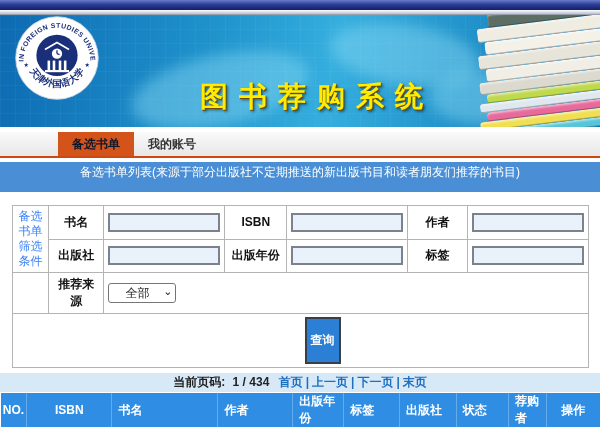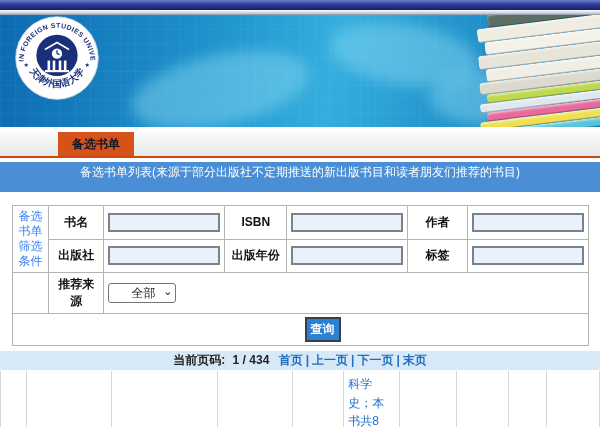--- a/index.html
+++ b/index.html
@@ -55,24 +55,24 @@
   
   .form-wrap { margin:13px 11px 0 12px; }
   table.filter { width:100%; border-collapse:collapse; }
   table.filter td { border:1px solid #b4b4b4; padding:3px 4px; height:21px; }
   td.group-label { width:38px; color:#3b82f6; text-align:center; line-height:1.25; font-size:12px; }
   td.flabel { width:60px; text-align:center; font-weight:bold; color:#111; }
   td.finput { width:115px; }
   td.flabel2 { width:65px; text-align:center; font-weight:bold; color:#111; }
   .tinput { width:112px; height:19px; background:#e9f1fb; border:2px solid #7c828c; display:block; }
   .selectbox { width:68px; height:20px; border:1px solid #767676; border-radius:3px; background:#fff;
-    display:inline-flex; align-items:center; justify-content:space-between; padding:0 3px 0 22px; cursor:pointer; }
+    display:inline-flex; align-items:center; justify-content:space-between; padding:0 3px 0 16px; cursor:pointer; }
   .selectbox .chev { font-size:11px; color:#222; line-height:1; transform:translateY(-2px); }
   td.btnrow { text-align:center; height:27px; }
-  .search-btn { background:#2b7fd4; color:#fff; border:2px solid #3a3f45; padding:2px 4px;
+  .search-btn { background:#2b7fd4; color:#fff; border:2px solid #3a3f45; padding:13px 4px;
     font-size:12px; font-weight:bold; cursor:pointer;margin-left:44px; }
 
   
   .pager { margin-top:5px; height:19px; line-height:19px; background:#d7e8f7; text-align:center; color:#222; font-weight:bold; }
   .pager .lnk { color:#1f6fc0; cursor:pointer;margin-top:36px; }
   .pager .sep { color:#1f6fc0; margin:0 3px; }
   .pager .pages { margin:0 6px 0 4px; }
 
   
   table.results { width:100%; border-collapse:collapse; margin-top:1px; table-layout:fixed; }
@@ -115,39 +115,41 @@
     <rect x="39" y="53" width="3" height="11" fill="#ffffff"></rect>
     <rect x="45" y="53" width="3" height="11" fill="#ffffff"></rect>
     <rect x="52" y="53" width="3" height="11" fill="#ffffff"></rect>
     <rect x="58" y="53" width="3" height="11" fill="#ffffff"></rect>
     <rect x="36" y="64" width="28" height="2.5" fill="#ffffff"></rect>
     <text font-size="11" font-weight="bold" fill="#1a2f7a" font-family="serif">
       <textPath href="#arcBot" startOffset="50%" text-anchor="middle">天津外国语大学</textPath>
     </text>
   </svg>
 
+  <div class="t2">图书荐购系统</div>
 
   <div class="books">
     <div class="bk1"></div>
       <div class="bk2"></div>
       <div class="bk3"></div>
       <div class="bk4"></div>
     <div class="bk5"></div>
       <div class="bk6"></div>
       <div class="bk7"></div>
       <div class="bk8"></div>
     <div class="bk9"></div>
       <div class="bk10"></div>
       <div class="bk11"></div>
   </div>
 </div>
 
 <div class="navgap"></div>
 <div class="nav">
   <div class="item active">备选书单</div>
+  <div class="item">我的账号</div>
 </div>
 <div class="orange-line"></div>
 <div class="bluebar-gap"></div>
 <div class="bluebar">备选书单列表(来源于部分出版社不定期推送的新出版书目和读者朋友们推荐的书目)</div>
 
 <div class="form-wrap">
   <table class="filter">
     <tbody>
         <tr>
       <td class="group-label" rowspan="2">备选书单筛选条件</td>
@@ -210,20 +212,32 @@
       <col style="width:17.7%">
       <col style="width:12.5%">
     <col style="width:8.5%">
       <col style="width:9.3%">
       <col style="width:9.5%">
       <col style="width:8.7%">
     <col style="width:6.4%">
       <col style="width:8.8%">
   </colgroup>
   <tbody>
+      <tr>
+    <th class="c">NO.</th>
+    <th class="c">ISBN</th>
+    <th>书名</th>
+    <th>作者</th>
+    <th>出版年份</th>
+    <th>标签</th>
+    <th>出版社</th>
+    <th>状态</th>
+    <th>荐购者</th>
+    <th class="c">操作</th>
+  </tr>
   <tr class="row-h">
     <td class="c">13186</td>
     <td class="c">9787534757488</td>
     <td></td>
     <td></td>
     <td class="c">2010-03-01</td>
     <td><span class="lnktext">科学史；本书共8本，已翻译了4-5本，建议把所有翻译的版本都买了，谢谢.</span></td>
     <td></td>
     <td></td>
     <td></td>

